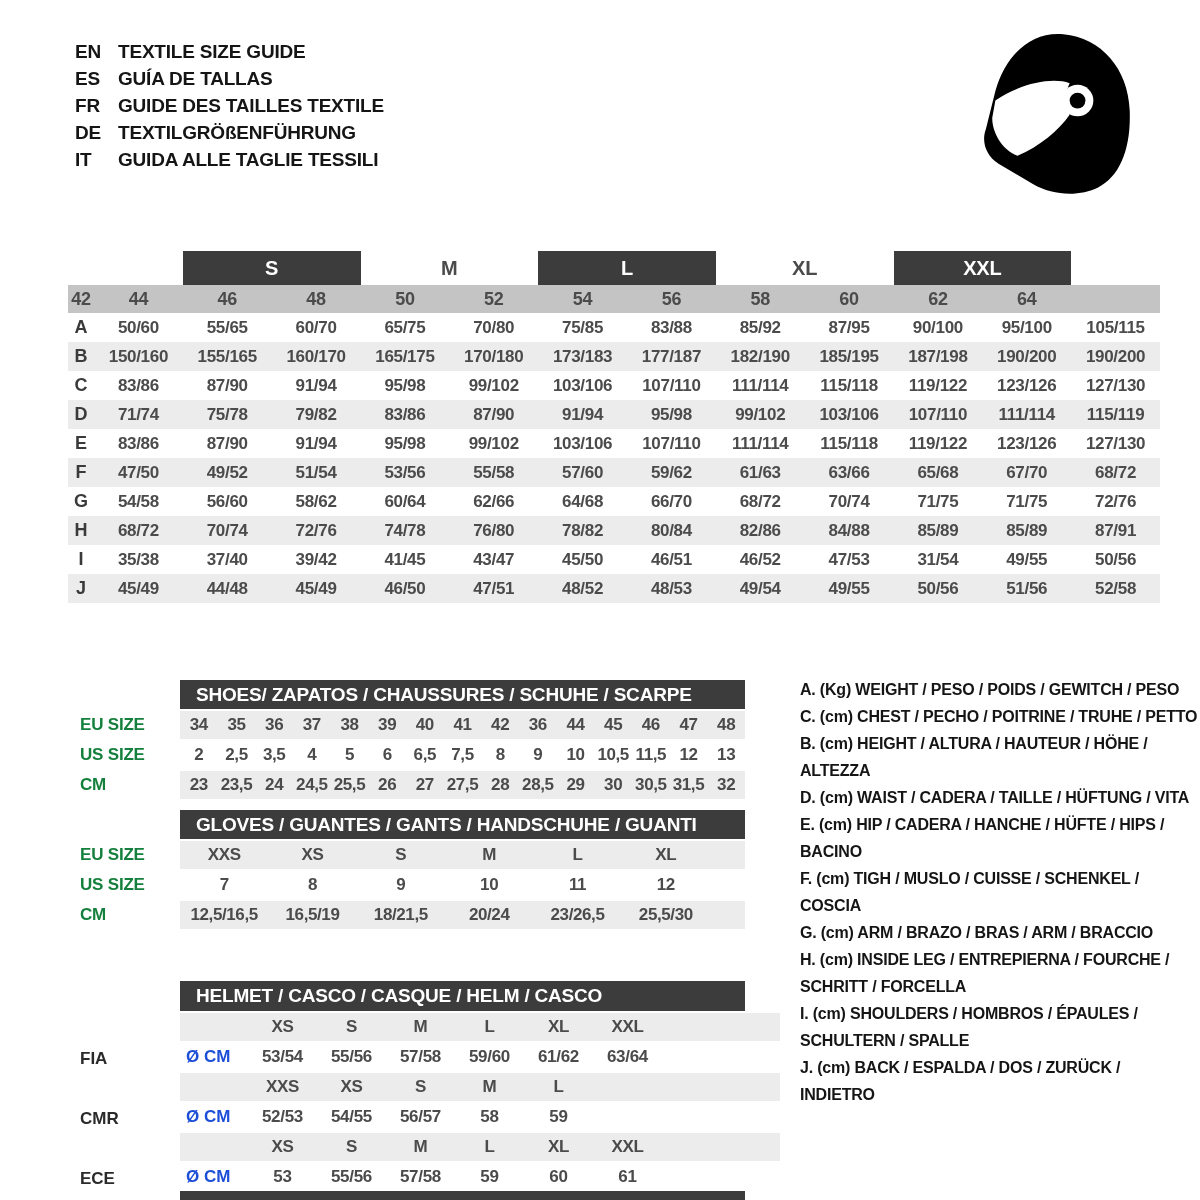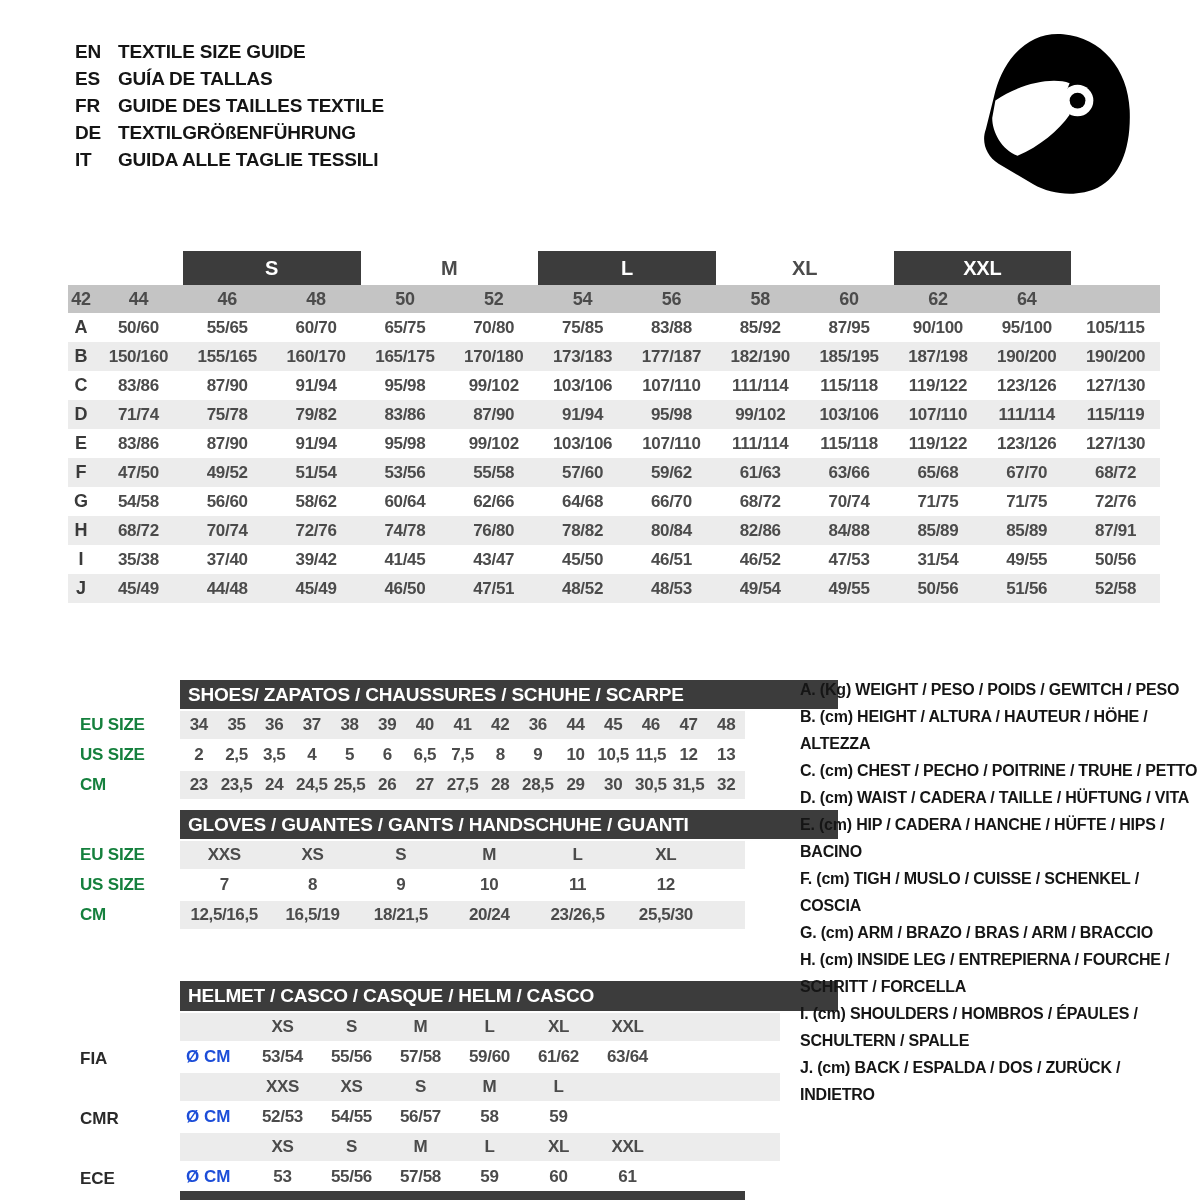--- a/index.html
+++ b/index.html
@@ -27,23 +27,23 @@
   .band:nth-of-type(odd){background:#3c3c3c;color:#ffffff;}
   .band:nth-of-type(even){background:transparent;color:#4b4b4b;}
   .size-strip{height:28px;background:#c4c4c4;align-items:center;}
   .size-strip .scell{text-align:center;font-weight:700;font-size:18px;color:#4b4b4b;letter-spacing:-0.3px;}
   .trow{height:29px;align-items:center;}
   .trow:nth-of-type(even){background:#ececec;}
   .trow .letter{ text-align:center;font-weight:700;font-size:18px;color:#3a3a3a;}
   .trow .cell{text-align:center;font-weight:700;font-size:17px;color:#4b4b4b;letter-spacing:-0.3px;}
   
   .sec{position:absolute;left:0;width:1200px;}
-  .sec-bar{margin-left:180px;width:658px;height:29px;background:#3c3c3c;color:#ffffff;
+  .sec-bar{margin-left:180px;width:565px;height:29px;background:#3c3c3c;color:#ffffff;
            font-weight:700;font-size:19px;letter-spacing:-0.2px;display:flex;align-items:center;
-           padding-left:8px;box-sizing:border-box;}
+           padding-left:16px;box-sizing:border-box;}
   .sg-row{position:relative;height:28px;margin-top:2px;}
   .sg-row .label{position:absolute;left:80px;top:0;height:28px;display:flex;align-items:center;
                  font-weight:700;font-size:17px;color:#15803d;letter-spacing:-0.2px;}
   .sg-row .vals{position:absolute;left:180px;top:0;width:565px;height:28px;display:grid;align-items:center;box-sizing:border-box;}
   .sg-row:nth-of-type(odd) .vals{background:#ececec;}
   .vals .vcell{text-align:center;font-weight:700;font-size:17px;color:#4b4b4b;letter-spacing:-0.4px;}
   .cols15{grid-template-columns:repeat(15,1fr);}
   .cols6{grid-template-columns:repeat(6,1fr);padding-right:35px;}
   
   .helmet-groups{position:absolute;left:180px;width:600px;}
@@ -350,22 +350,22 @@
             
           <div class="hcell">53</div><div class="hcell">55/56</div><div class="hcell">57/58</div><div class="hcell">59</div><div class="hcell">60</div><div class="hcell">61</div></div>
         </div>
       </div>
     </div>
 </div>
 
 <div class="legend">
 
 <div class="legend-item">A. (Kg) WEIGHT / PESO / POIDS / GEWITCH / PESO</div>
+    <div class="legend-item">C. (cm) CHEST / PECHO / POITRINE / TRUHE / PETTO</div>
     <div class="legend-item">B. (cm) HEIGHT / ALTURA / HAUTEUR / HÖHE / ALTEZZA</div>
-    <div class="legend-item">C. (cm) CHEST / PECHO / POITRINE / TRUHE / PETTO</div>
     <div class="legend-item">D. (cm) WAIST / CADERA / TAILLE / HÜFTUNG / VITA</div>
     <div class="legend-item">E. (cm) HIP / CADERA / HANCHE / HÜFTE / HIPS /  BACINO</div>
     <div class="legend-item">F. (cm) TIGH / MUSLO / CUISSE / SCHENKEL / COSCIA</div>
     <div class="legend-item">G. (cm) ARM  / BRAZO / BRAS / ARM / BRACCIO</div>
     <div class="legend-item">H. (cm) INSIDE LEG / ENTREPIERNA / FOURCHE / SCHRITT / FORCELLA</div>
     <div class="legend-item">I.  (cm) SHOULDERS / HOMBROS / ÉPAULES / SCHULTERN / SPALLE</div>
     <div class="legend-item">J. (cm) BACK / ESPALDA / DOS / ZURÜCK / INDIETRO</div>
   </div>
 
 <div class="bottom-bar"></div>

